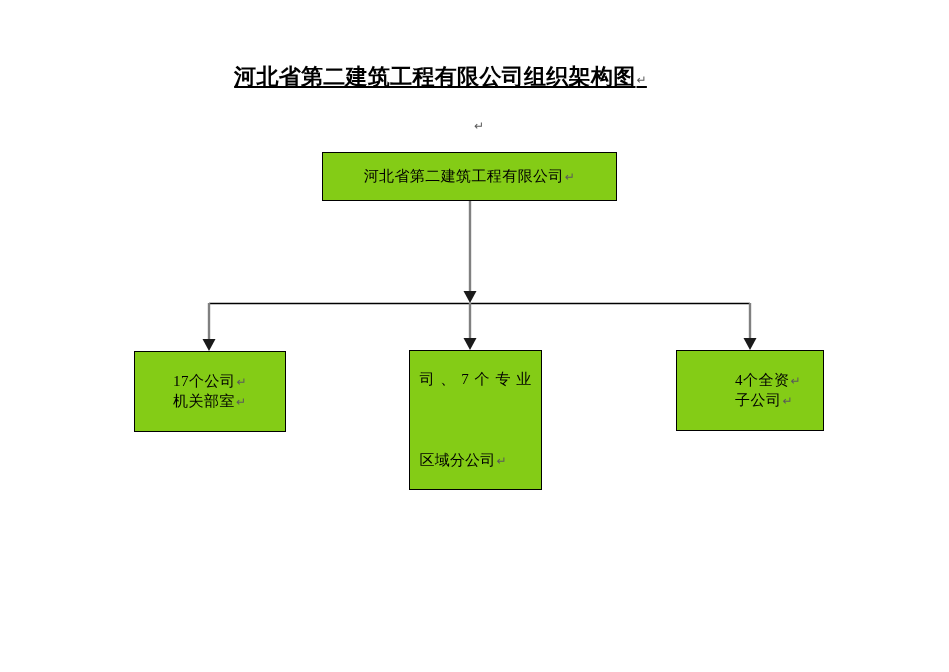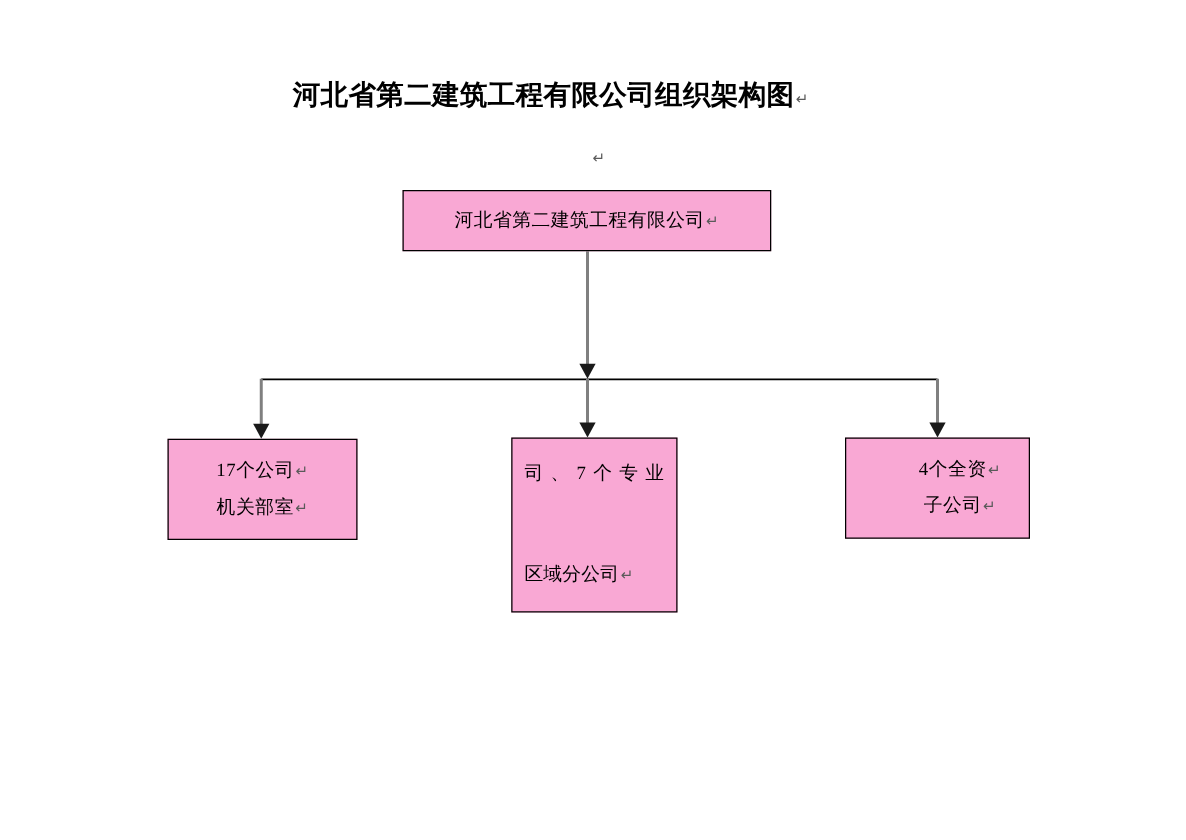--- a/index.html
+++ b/index.html
@@ -31,20 +31,21 @@
     top: 62px;
     width: 881px;
     text-align: center;
     font-family: "DejaVu Sans", "Liberation Sans", sans-serif;
     font-weight: bold;
     font-size: 22px;
     line-height: 30px;
     color: #000000;
     letter-spacing: 0.3px;
     white-space: nowrap;
+    text-decoration: underline;
   }
   .pilcrow {
     font-family: "Liberation Serif", serif;
     font-weight: normal;
     font-size: 12px;
     color: #5a5a5a;
     vertical-align: baseline;
     padding-left: 1px;
   }
 
@@ -57,21 +58,21 @@
     font-size: 12px;
     color: #5a5a5a;
     line-height: 14px;
   }
 
   
   .node-box {
     position: absolute;
     box-sizing: border-box;
     border: 1.4px solid #000000;
-    background: #f9a8d4;
+    background: #84cc16;
     color: #000000;
     display: flex;
     align-items: center;
     justify-content: center;
     font-family: "Liberation Serif", "DejaVu Serif", serif;
   }
 
   
   #node-root {
     left: 322px;
@@ -104,23 +105,23 @@
   #node-subsidiaries {
     left: 676px;
     top: 350px;
     width: 148px;
     height: 81px;
     padding-left: 36px;
   }
 
   .node-text {
     font-size: 15px;
-    line-height: 29px;
+    line-height: 19px;
     color: #000000;
-    text-align: center;
+    text-align: left;
     letter-spacing: 0.5px;
   }
   .node-text .line {
     display: block;
     white-space: nowrap;
   }
 
   
   #node-branches .node-text {
     width: 112px;

